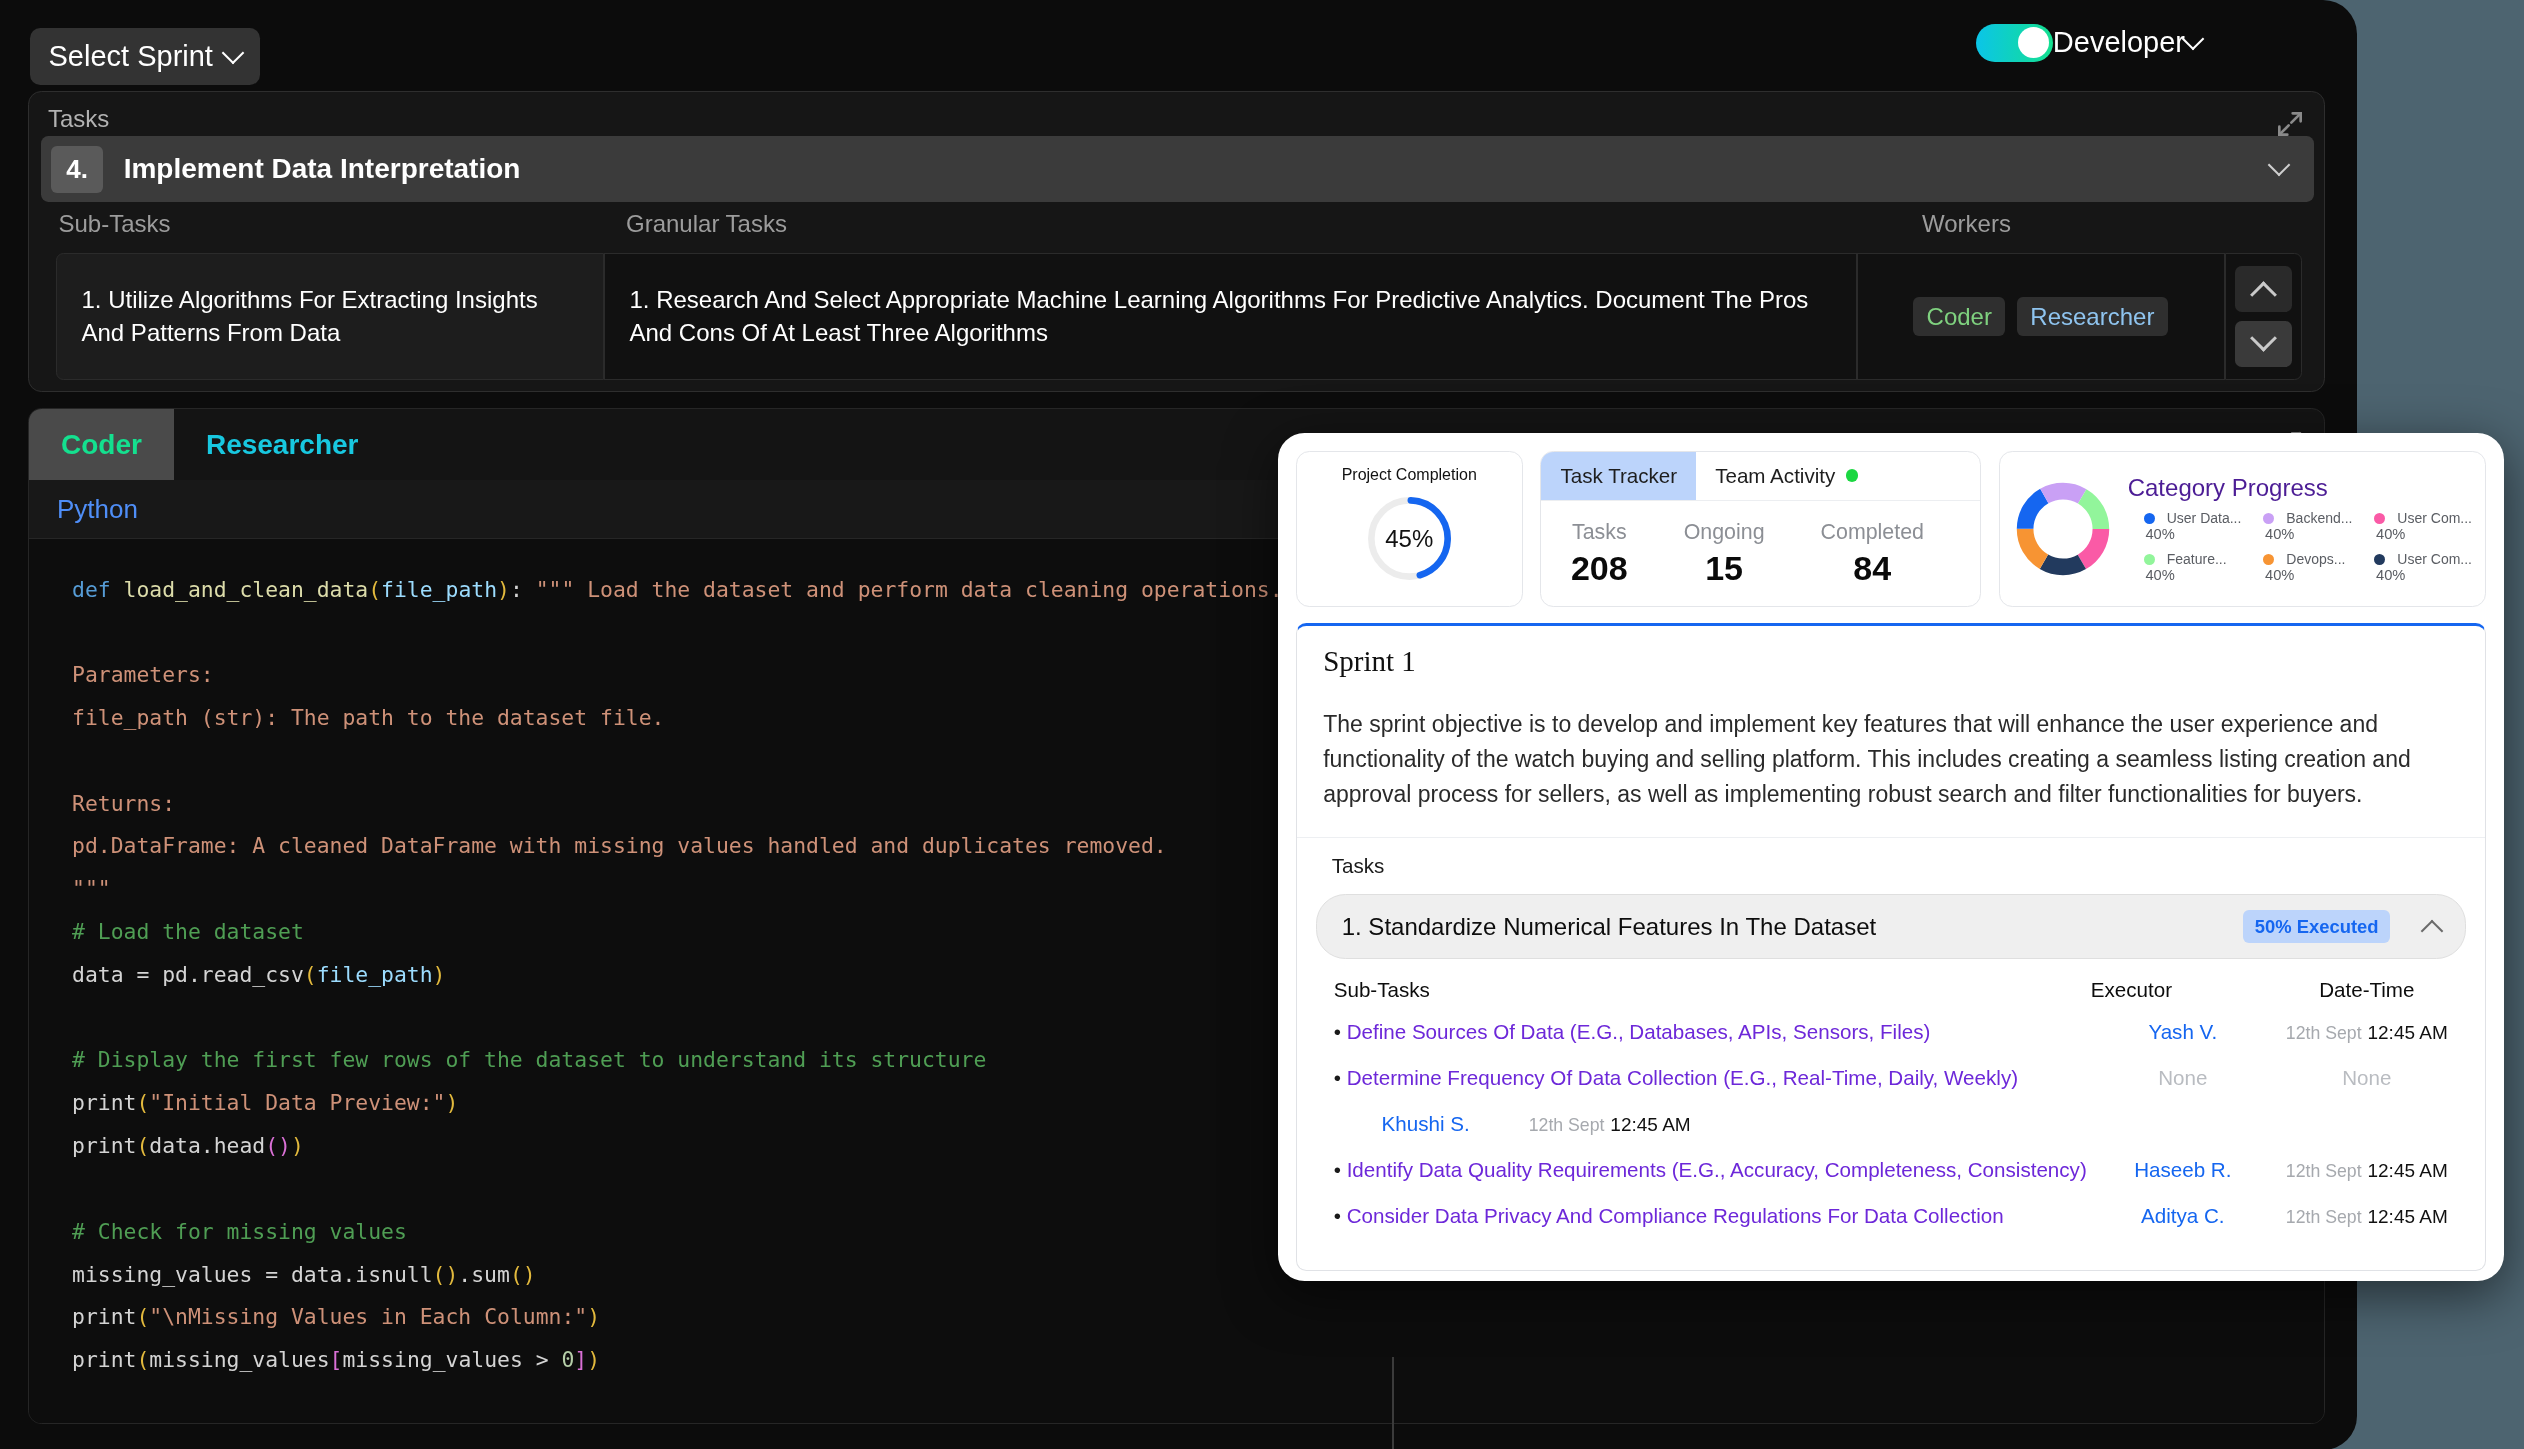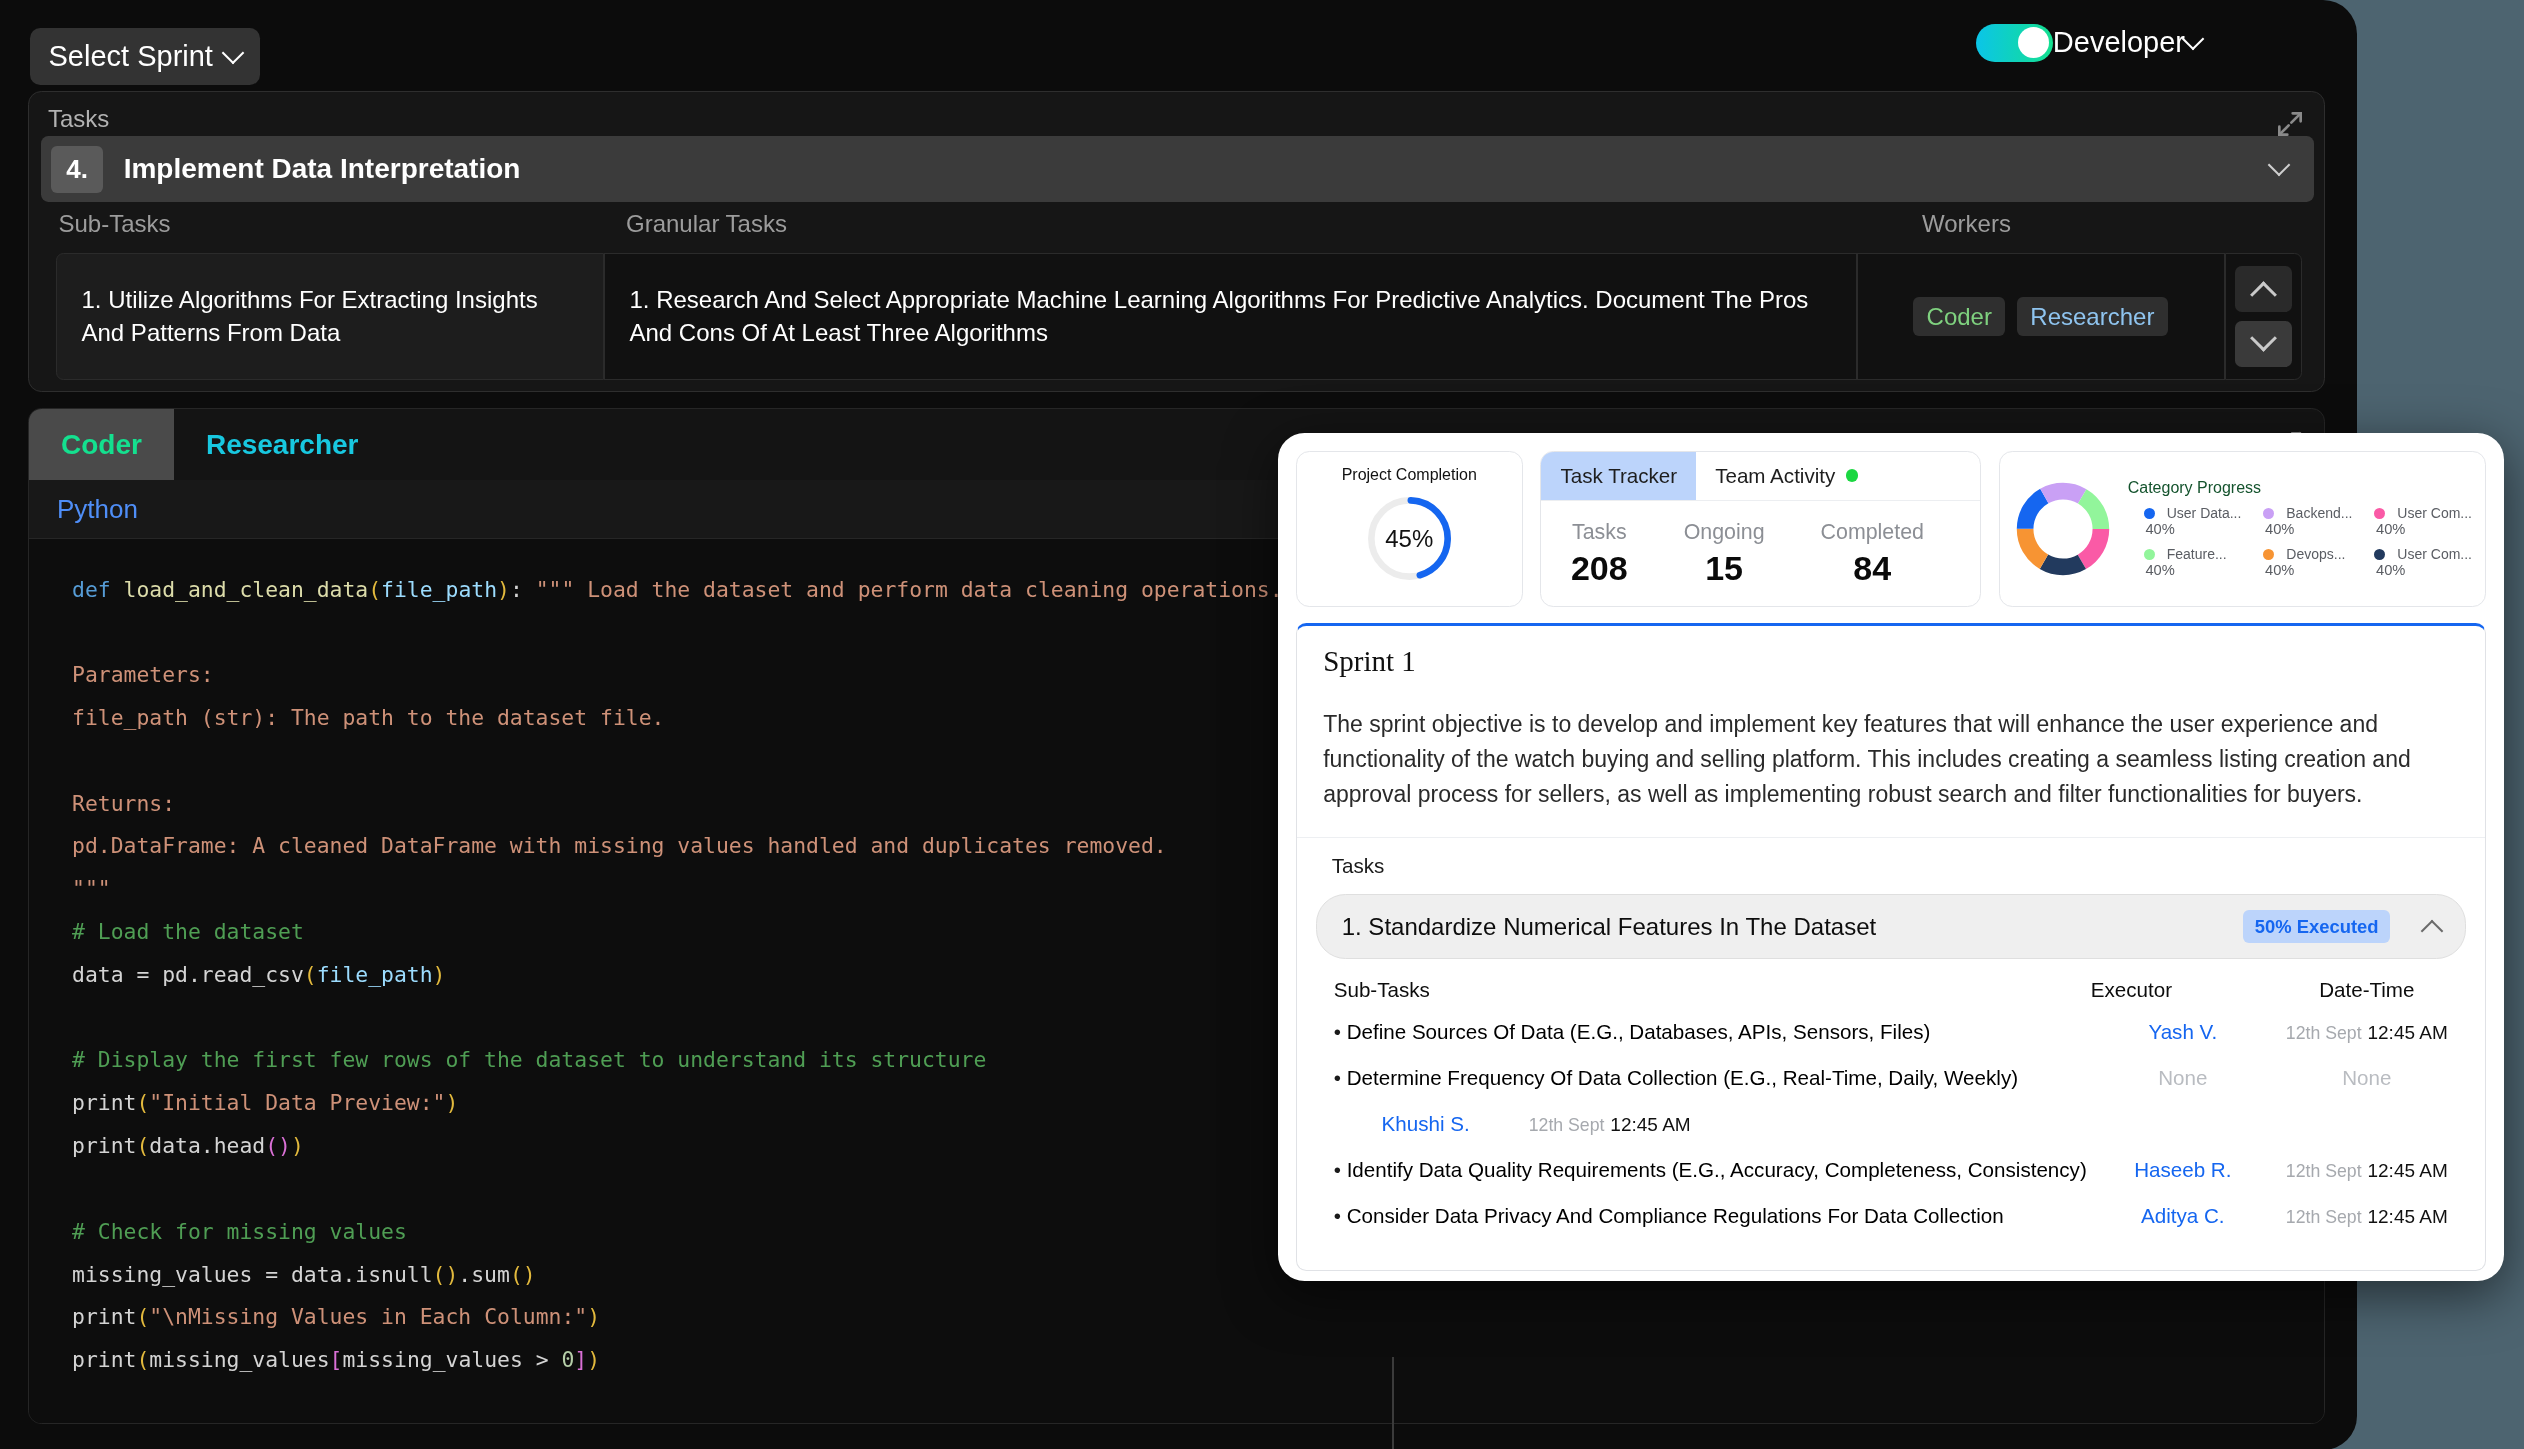--- a/index.html
+++ b/index.html
@@ -256,21 +256,21 @@
     background: #1bd741;
   }
   #tracker-stats { display: flex; padding: 19px 0 0 29.5px; gap: 56px; }
   .stat-col { display: flex; flex-direction: column; align-items: center; }
   .stat-label { font-size: 21.4px; color: #8c8f95; }
   .stat-value { font-size: 34px; color: #0a0a0a; font-weight: bold; margin-top: 4.4px; }
 
   #card-category { flex: 1; display: flex; align-items: center; padding: 0 13.3px; }
   #donut { width: 100px; height: 100px; flex: none; }
   #cat-right { flex: 1; margin-left: 14.7px; }
-  #cat-title { font-size: 16px; color: #14532d; font-weight: 500; margin-bottom: 8px; }
+  #cat-title { font-size: 24px; color: #4c1d95; font-weight: 500; margin-bottom: 8px; }
   #cat-legend {
     display: grid;
     grid-template-columns: repeat(3, 1fr);
     row-gap: 8.8px; column-gap: 5.9px;
   }
   .legend-item { display: flex; flex-direction: column; }
   .legend-top { display: flex; align-items: center; gap: 12px; margin-left: 16px; }
   .legend-dot { width: 11px; height: 11px; border-radius: 50%; flex: none; }
   .legend-name {
     font-size: 14px; color: #5a5d63;
@@ -329,21 +329,21 @@
 
   #subtask-table { margin: 19px 26.5px 0 37px; }
   #subtask-col-heads {
     display: flex; font-size: 20.6px; color: #0d0d0d; font-weight: 500;
     padding-bottom: 7.4px;
   }
   .st-c1 { flex: 1; }
   .st-c2 { width: 184px; text-align: left; }
   .st-c3 { width: 184px; text-align: center; }
   .st-row { display: flex; align-items: center; height: 46px; font-size: 20.6px; }
-  .st-name { flex: 1; color: #000000; }
+  .st-name { flex: 1; color: #6d28d9; }
   .st-name::before { content: "\2022  "; color: #1a1a1a; }
   .st-exec { width: 184px; text-align: center; color: #1566f0; font-weight: 500; cursor: pointer; }
   .st-exec.none { color: #b9bcc1; font-weight: normal; cursor: default; }
   .st-date { width: 184px; text-align: center; white-space: nowrap; }
   .st-date .d { color: #a6a9ae; font-size: 17.7px; }
   .st-date .t { color: #111111; font-size: 19px; font-weight: 500; margin-left: 5.9px; }
   .st-date.none { color: #b9bcc1; font-size: 20.6px; }
 </style>
 </head>
 <body>

